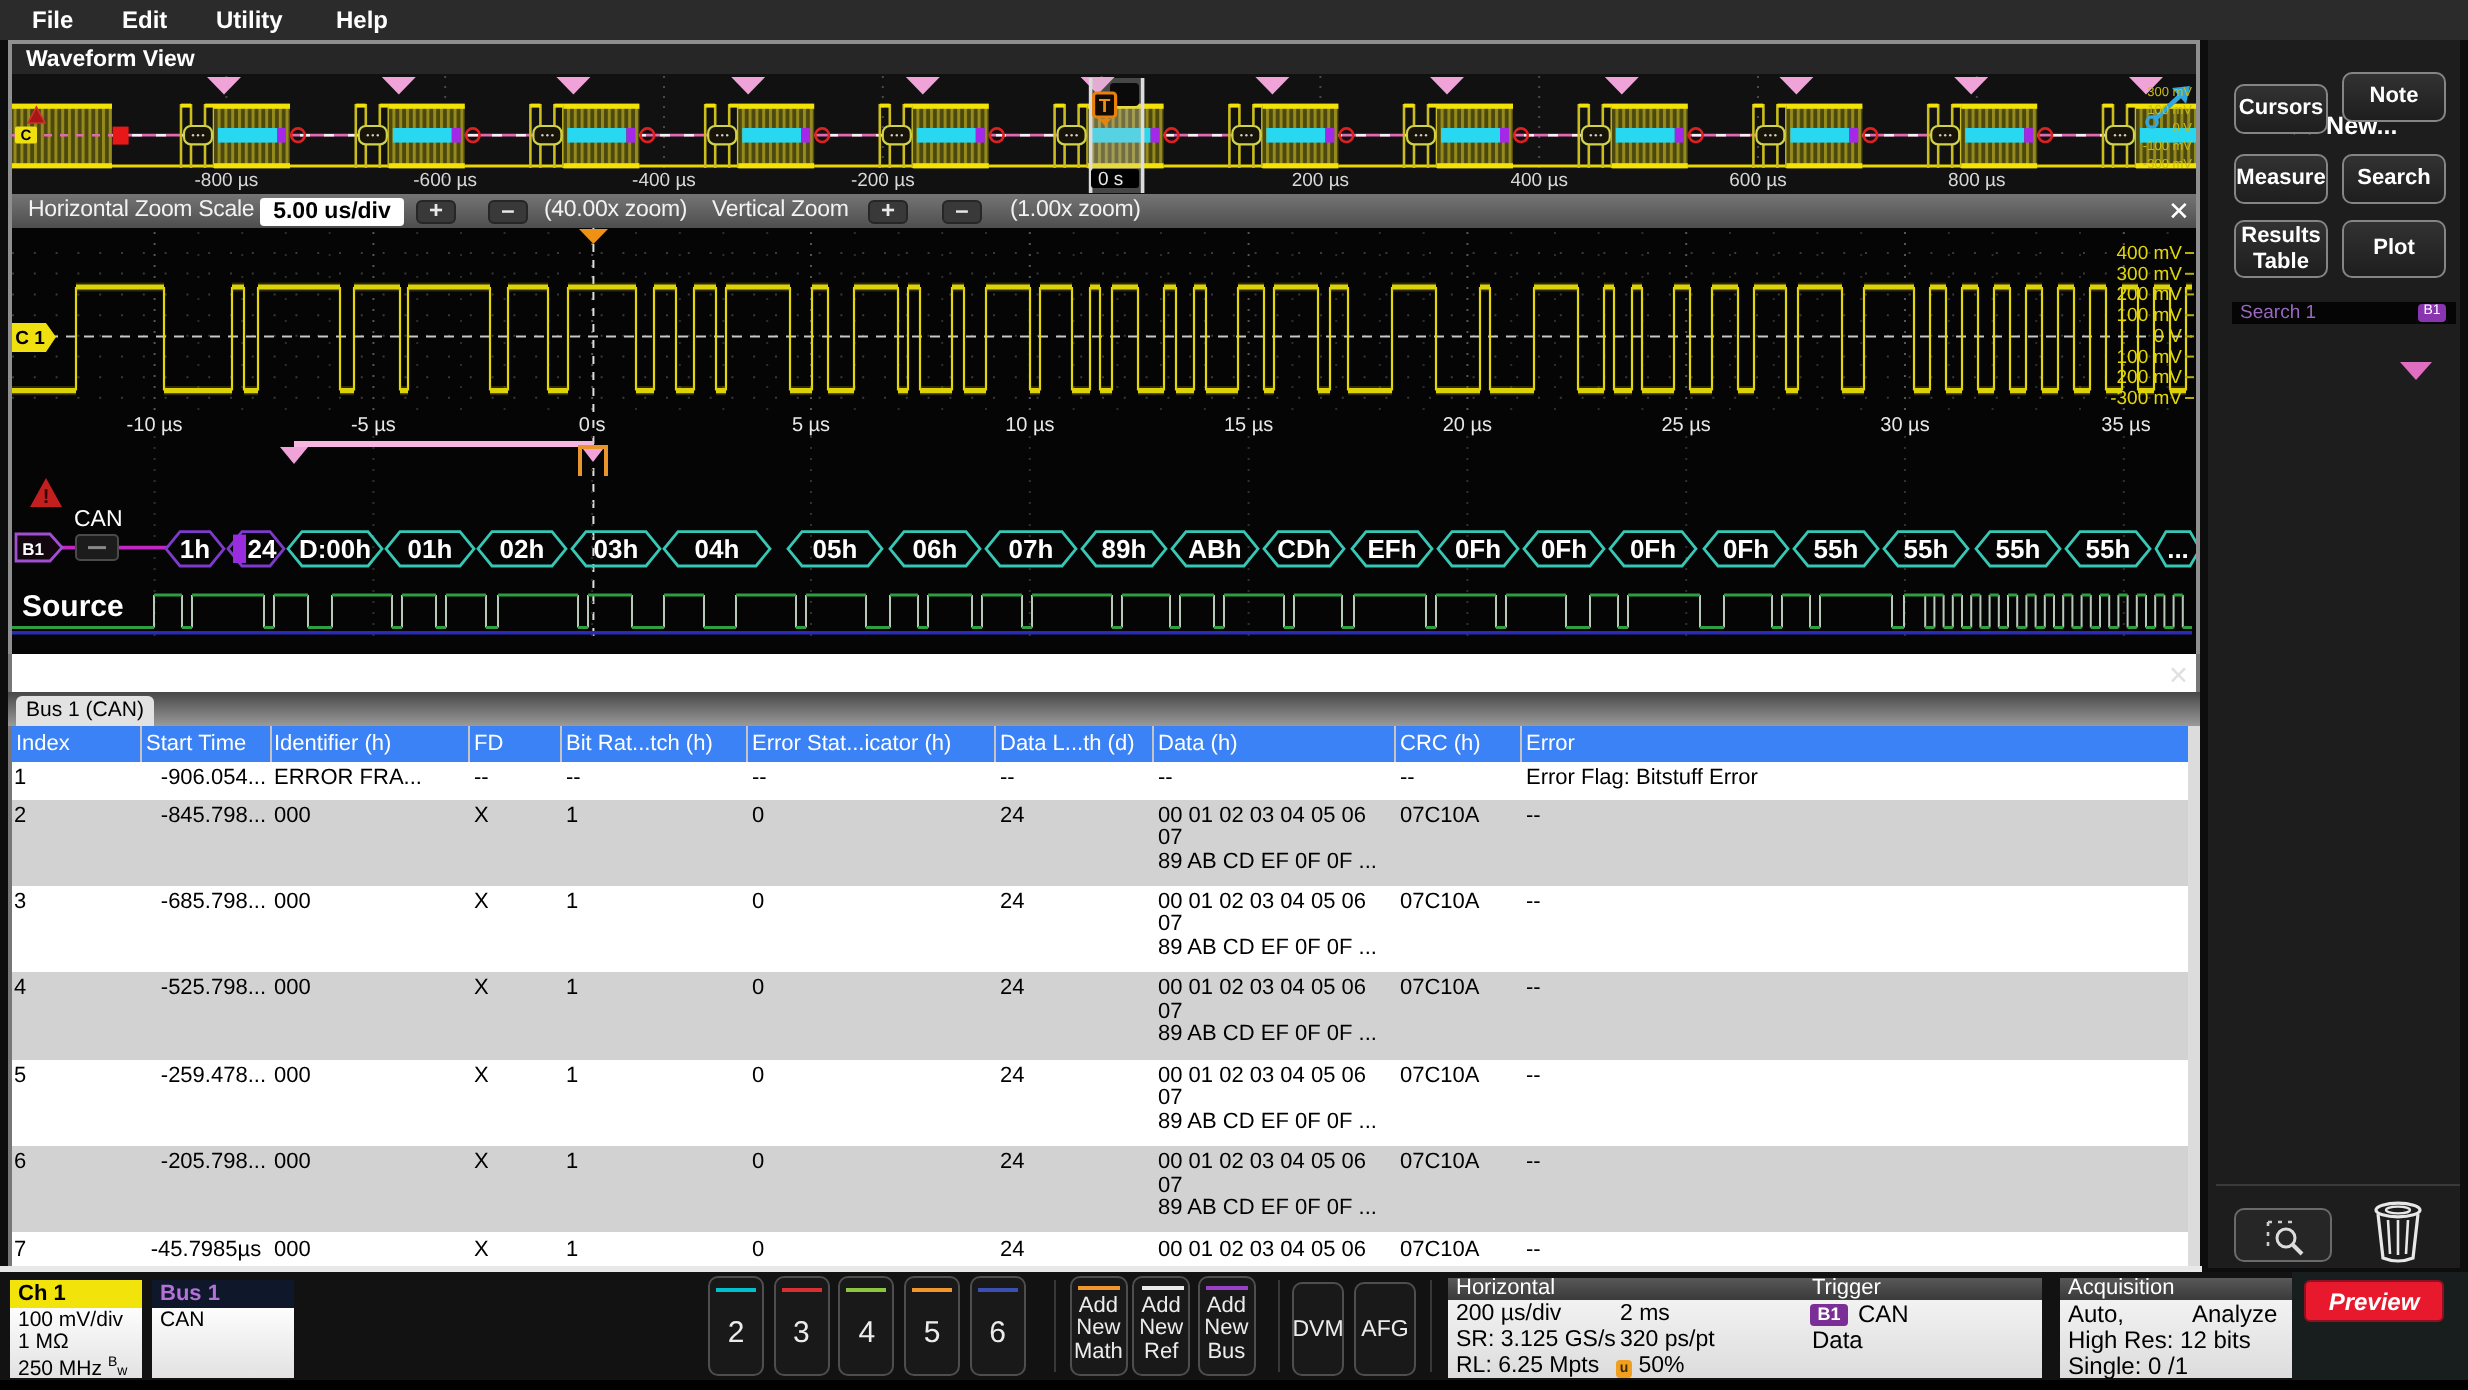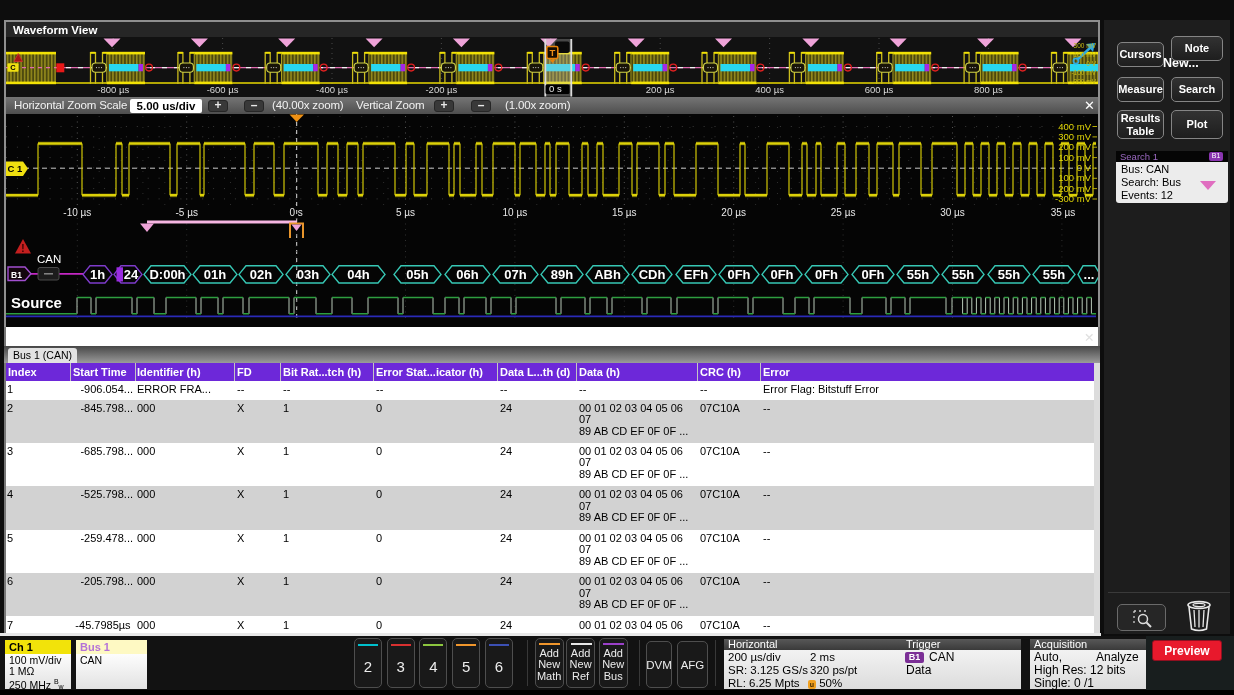--- a/index.html
+++ b/index.html
@@ -27,21 +27,21 @@
 #buspanel { left:4px; top:327px; width:1096px; height:307px; background:#fff;
   border-left:2px solid #777; border-right:2px solid #777; }
 #bustitle { left:4px; top:327px; width:1096px; height:19px;
   background:linear-gradient(#4e4e4e,#323232); color:#fff; font-size:11.5px;
   font-weight:600; padding:3px 0 0 9px; }
 #bustabs { left:4px; top:346px; width:1096px; height:17px;
   background:linear-gradient(#474747,#9a9a9a); }
 #btab { left:8px; top:348px; width:69px; height:15px; background:#e2e2e2;
   border-radius:3px 3px 0 0; color:#000; font-size:10.5px; text-align:center;
   padding-top:1px; }
-#bhead { left:6px; top:363px; width:1088px; height:18px; background:#6d28d9;font-weight:bold; }
+#bhead { left:6px; top:363px; width:1088px; height:18px; background:#3b82f6; }
 #bhead span { position:absolute; top:3px; color:#fff; font-size:11px; }
 .colsep { position:absolute; top:0; width:1px; height:18px; background:#c4c4c4; }
 .trow { position:absolute; left:6px; width:1088px; color:#000; font-size:11px; }
 .trow div { position:absolute; top:3px; line-height:11.5px; }
 .gray { background:#d2d2d2; }
 .white { background:#fff; }
 #scrollstrip { left:1094px; top:363px; width:6px; height:270px; background:#dcdcdc; }
 #busbottom { left:0px; top:633px; width:1101px; height:3px; background:#e8e8e8; }
 
 #sidebar { left:1104px; top:20px; width:126px; height:614px; background:#1d1d1d; }
@@ -82,27 +82,33 @@
   border:1px solid #4e4e4e; border-radius:5px; color:#ececec; font-size:11.5px;
   display:flex; align-items:center; justify-content:center; }
 .infpanel { position:absolute; top:638.5px; height:50px; }
 .infhdr { height:11.5px; background:linear-gradient(#585858,#3a3a3a); color:#fff;
   font-size:11px; padding:0 0 0 4px; line-height:11px; }
 .infbody { height:38.5px; background:linear-gradient(#f2f2f2,#dcdcdc); color:#000;
   font-size:12px; line-height:13px; padding:0 0 0 4px; }
 #horiz .infbody { font-size:11.5px; }
 #preview { left:1152px; top:639.5px; width:70px; height:21px; background:#e8192c;
   border-radius:3px; color:#fff; font-weight:bold; font-size:12px; text-align:center;
-  line-height:21px; border:1px solid #8f1020; }
+  line-height:21px; border:1px solid #8f1020;font-style:italic; }
 .vsep { position:absolute; top:640px; height:46px; width:1px; background:#383838; }
 </style>
 </head>
 <body>
 <div id="page">
 
+  <div class="abs" id="menubar">
+    <span style="left:16px">File</span>
+    <span style="left:61px">Edit</span>
+    <span style="left:108px">Utility</span>
+    <span style="left:168px">Help</span>
+  </div>
 
   <div class="abs" id="wavepanel"></div>
   <div class="abs" id="wvtitle">Waveform View</div>
 
   <svg class="abs" style="left:6px;top:37px" width="1092" height="60" viewBox="6 37 1092 60">
     <rect x="6" y="37" width="1092" height="60" fill="#111"></rect>
     <line x1="113.2" y1="38" x2="113.2" y2="92" stroke="#4a4a4a" stroke-width="1" stroke-dasharray="1 4"></line>
       <text x="113.2" y="93" font-size="9.5" fill="#d8d8d8" text-anchor="middle">-800 µs</text>
       <line x1="222.6" y1="38" x2="222.6" y2="92" stroke="#4a4a4a" stroke-width="1" stroke-dasharray="1 4"></line>
       <text x="222.6" y="93" font-size="9.5" fill="#d8d8d8" text-anchor="middle">-600 µs</text>
@@ -500,21 +506,20 @@
   <div class="abs" id="sidebar"></div>
   <div class="abs" id="addnew">Add New...</div>
   <div class="sbtn" style="left:1117px;top:42px;width:47px;height:25px">Cursors</div>
   <div class="sbtn" style="left:1171px;top:36px;width:52px;height:25px">Note</div>
   <div class="sbtn" style="left:1117px;top:77px;width:47px;height:25px;font-size:11px">Measure</div>
   <div class="sbtn" style="left:1171px;top:77px;width:52px;height:25px">Search</div>
   <div class="sbtn" style="left:1117px;top:110px;width:47px;height:29px;font-size:11px">Results<br>Table</div>
   <div class="sbtn" style="left:1171px;top:110px;width:52px;height:29px">Plot</div>
   <div class="abs" id="searchhdr">Search 1</div>
   <div class="abs" id="searchbadge">B1</div>
-  <div class="abs" id="searchbody">Bus: CAN<br>Search: Bus<br>Events: 12</div>
   <div class="abs" id="searchtri"></div>
   <div class="abs" id="sepline"></div>
   <div class="abs" id="zoomsbtn">
     <svg width="47" height="25" viewBox="0 0 47 25">
       <path d="M16,6 h2 M21,6 h2 M26,6 h2 M16,6 v2 M16,11 v2 M16,16 v2" stroke="#ccc" stroke-width="1.3" fill="none"></path>
       <circle cx="25" cy="14" r="4.5" fill="none" stroke="#ddd" stroke-width="1.5"></circle>
       <line x1="28.5" y1="17.5" x2="33" y2="22" stroke="#ddd" stroke-width="2"></line>
     </svg>
   </div>
   <svg class="abs" style="left:1186px;top:600px" width="26" height="32" viewBox="0 0 26 32">
@@ -526,21 +531,21 @@
 
   <div class="abs" id="botbar"></div>
   <div class="abs" id="botblack"></div>
   <div class="abs" style="left:0;top:634px;width:1101px;height:2px;background:#e8e8e8"></div>
 
   <div class="badge" style="left:5px;width:66px">
     <div class="badgehdr" style="background:#f2e30a;color:#000">Ch 1</div>
     <div class="badgebody">100 mV/div<br>1 MΩ<br>250 MHz <span style="font-size:7px;vertical-align:super">B</span><span style="font-size:7px">w</span></div>
   </div>
   <div class="badge" style="left:76px;width:71px">
-    <div class="badgehdr" style="background:#fef9c3;color:#b472d8">Bus 1</div>
+    <div class="badgehdr" style="background:#0f172a;color:#b472d8">Bus 1</div>
     <div class="badgebody">CAN</div>
   </div>
 
   <div class="chbtn" style="left:354.0px">
       <div class="stripe" style="background:#00c0cc"></div>
       <div class="num">2</div>
     </div>
   <div class="chbtn" style="left:386.7px">
       <div class="stripe" style="background:#d83030"></div>
       <div class="num">3</div>

